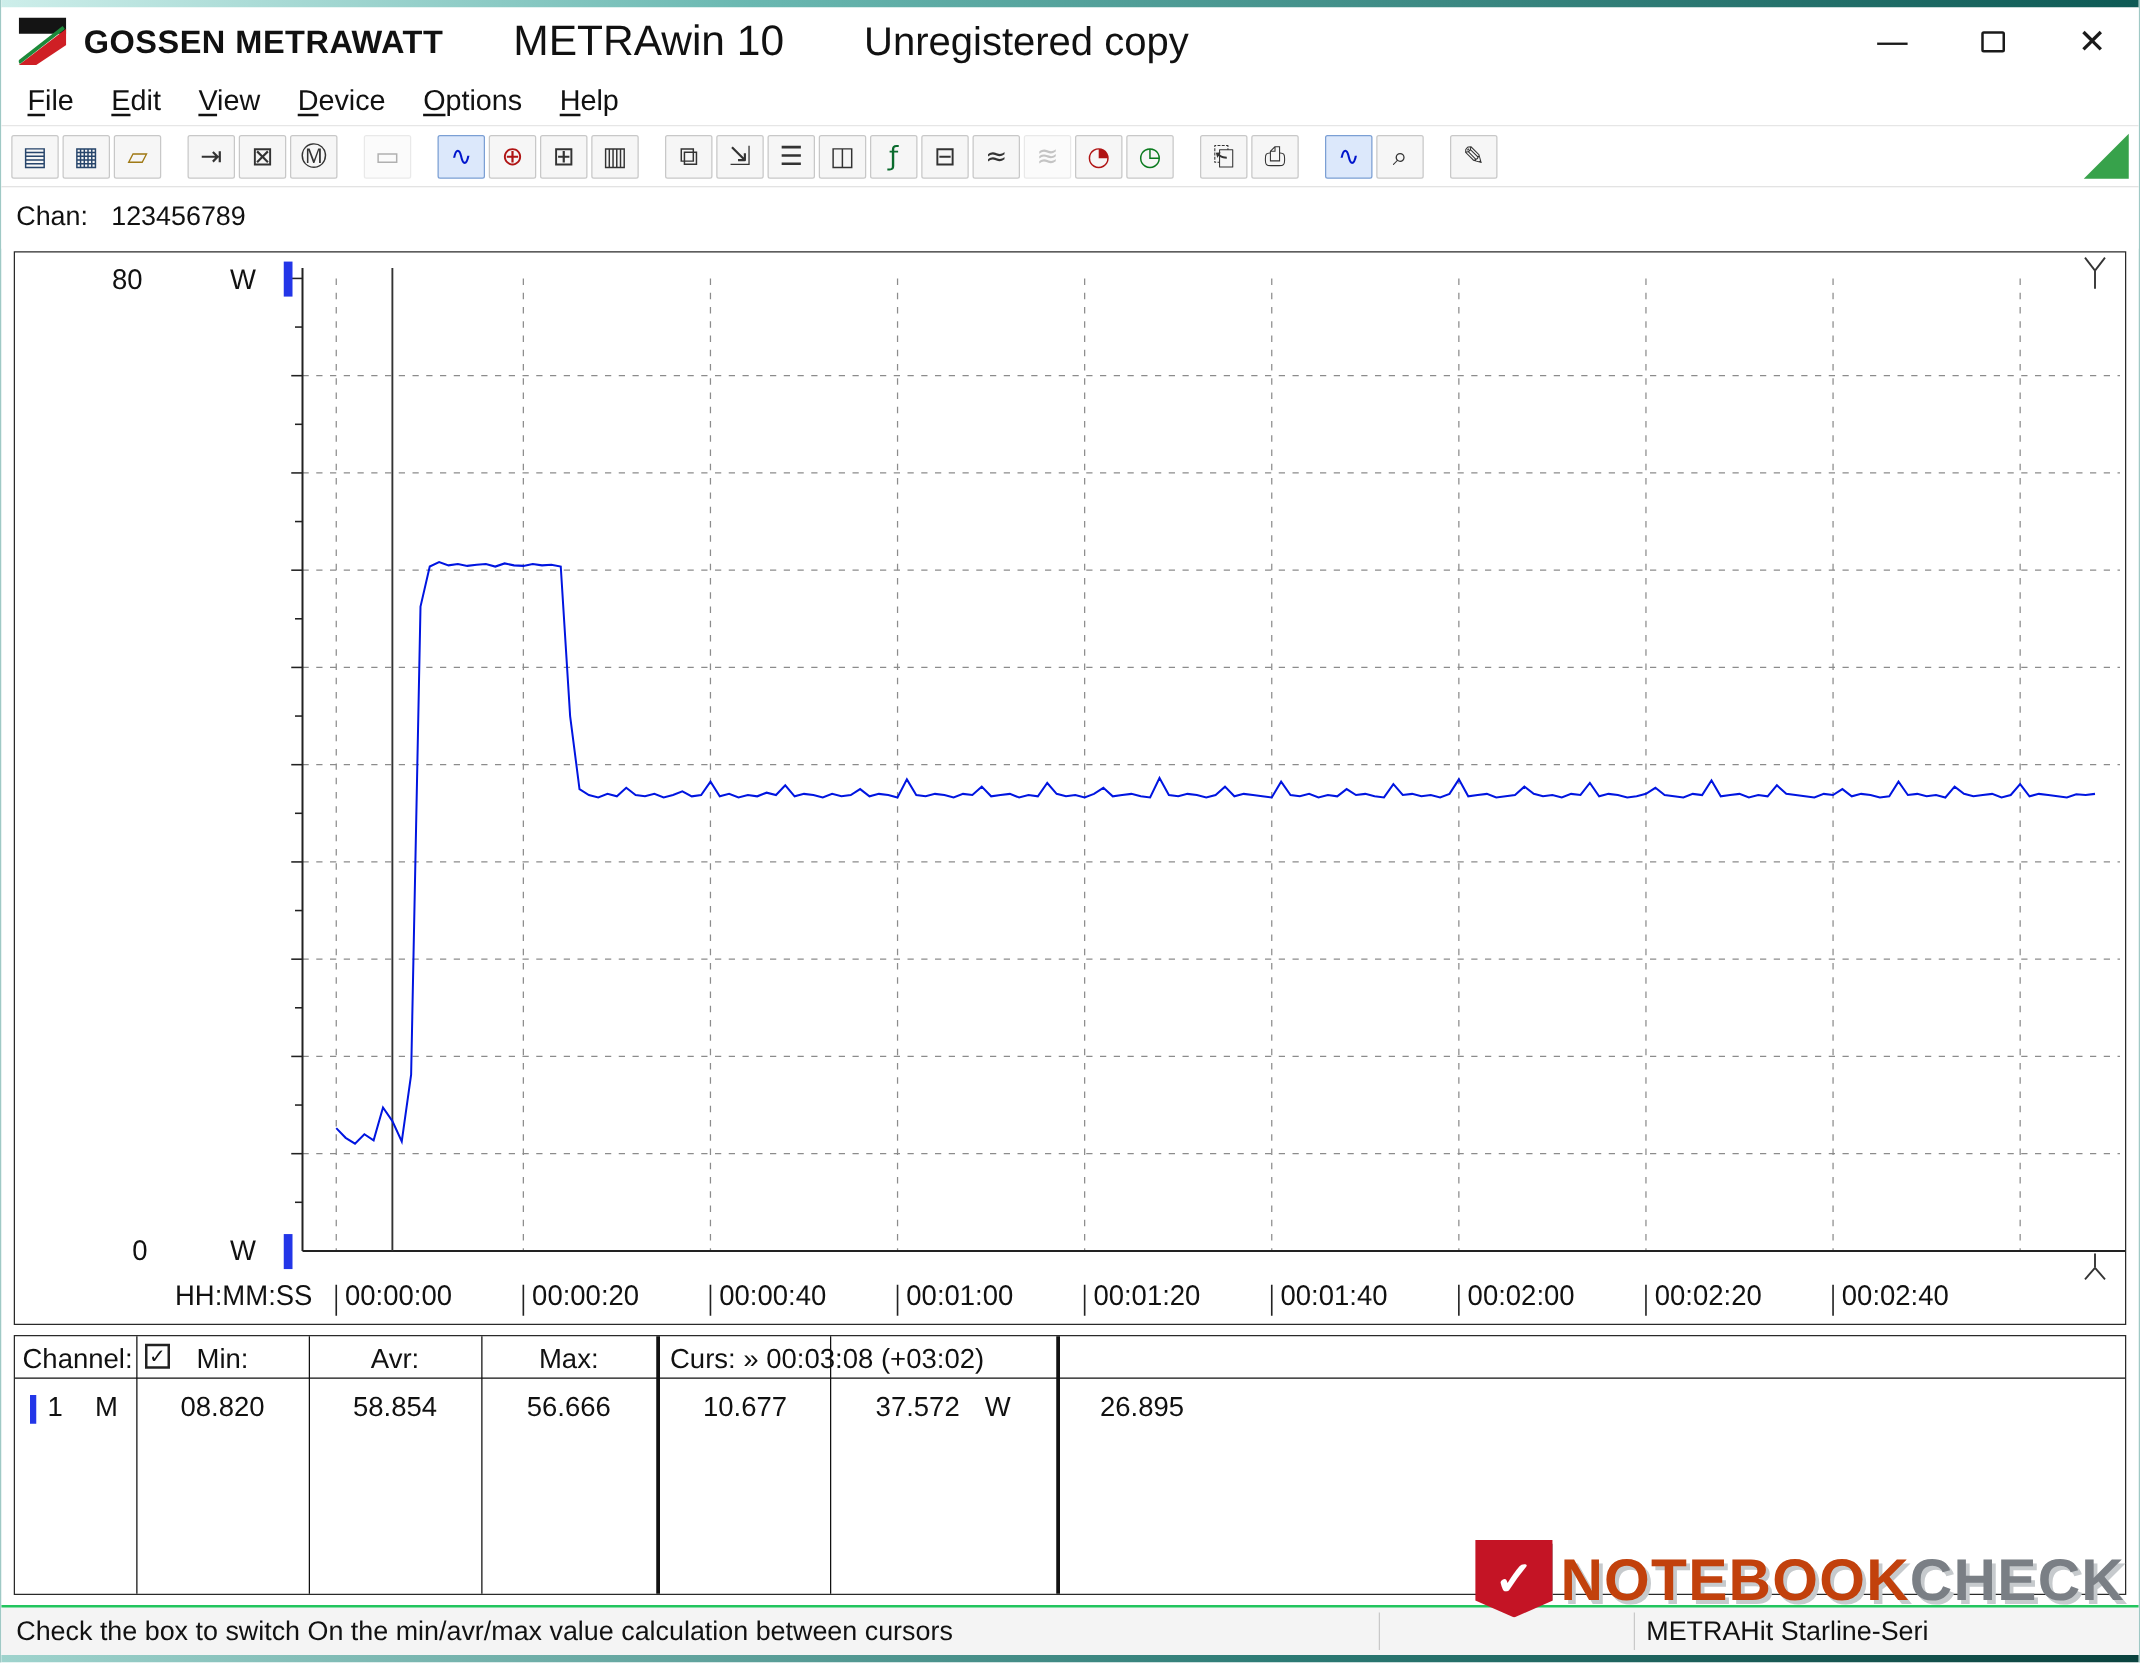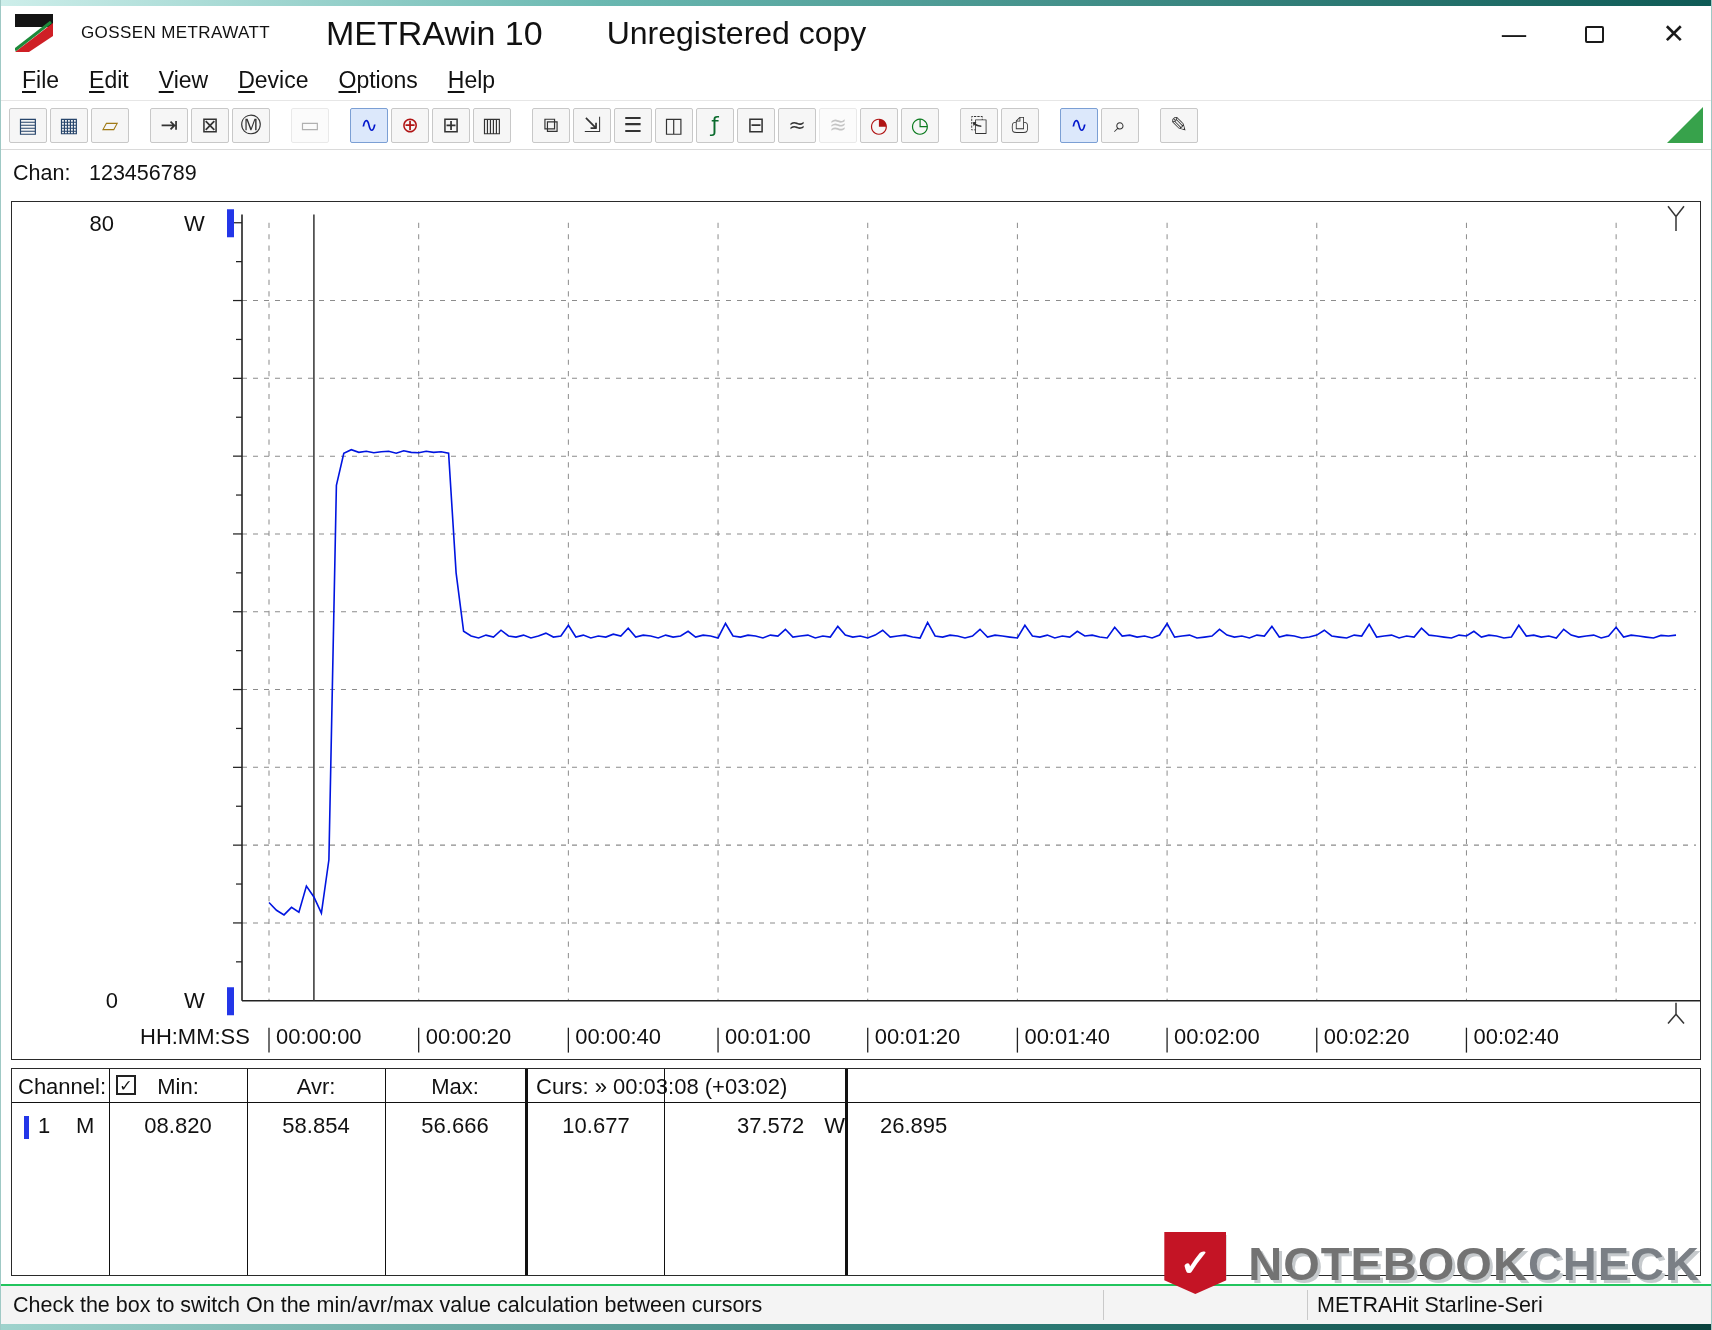--- a/index.html
+++ b/index.html
@@ -10,21 +10,21 @@
     display:flex; flex-direction:column;
     border-left:1px solid #9fc9c5; border-right:1px solid #9fc9c5;
   }
   .edge-strip { height:6px; flex:0 0 auto;
     background:linear-gradient(90deg,#cdeeea 0%, #6ab8b1 35%, #0e5a55 100%); }
   .edge-strip.bottom { background:linear-gradient(90deg,#9fd3cd 0%, #2c7a74 60%, #0a423e 100%); }
 
   
   .titlebar { height:54px; display:flex; align-items:center; padding:0 26px 0 14px; background:#fff; }
   .logo { width:38px; height:38px; flex:0 0 auto; }
-  .brand { font-size:17px; font-weight:400; letter-spacing:.4px; margin-left:28px; }
+  .brand { font-size:26px; font-weight:700; letter-spacing:.4px; margin-left:14px; }
   .app-name { font-size:34px; margin-left:56px; }
   .license { font-size:32px; margin-left:64px; }
   .win-controls { margin-left:auto; display:flex; align-items:center; gap:58px; }
   .win-btn { background:none; border:none; font-size:27px; line-height:1; color:#1a1a1a;
              font-family:"DejaVu Sans",sans-serif; cursor:default; }
   .max-shape { display:inline-block; width:19px; height:17px; border:2px solid #1a1a1a; border-radius:2px; }
 
   
   .menubar { height:40px; display:flex; align-items:center; padding-left:6px; background:#fff; }
   .menu-item { font-size:23px; padding:5px 15px; cursor:default; }
@@ -66,21 +66,21 @@
                position:relative; font-size:22px; background:#fff; }
   .sep { position:absolute; top:0; bottom:0; width:1px; background:#111; }
   .sep.thick { width:3px; }
   .hline { position:absolute; left:0; right:0; top:33px; height:1px; background:#111; }
   .dp-cell { position:absolute; top:5px; }
   .dp-val  { position:absolute; top:44px; }
   .c-min { left:97px;  width:138px; text-align:center; }
   .c-avr { left:235px; width:138px; text-align:center; }
   .c-max { left:373px; width:140px; text-align:center; }
   .c-cu1 { left:516px; width:136px; text-align:center; }
-  .c-cu2 { left:652px; width:181px; display:flex; justify-content:flex-end; gap:20px; }
+  .c-cu2 { left:652px; width:181px; display:flex; justify-content:center; gap:20px; }
   .c-dlt { left:868px; }
   .chk { position:absolute; left:104px; top:6px; width:20px; height:20px; border:2px solid #222;
          display:flex; align-items:center; justify-content:center; font-size:16px; background:#fff; cursor:default; }
   .chan-bar { position:absolute; left:12px; top:47px; width:5px; height:23px; background:#2336e8; }
 
   
   .statusbar { flex:0 0 auto; height:40px; margin-top:8px; background:#f4f4f4;
                border-top:2px solid #22c55e; display:flex; align-items:center;
                font-size:21.5px; position:relative; }
   .sb-msg { padding-left:12px; }
@@ -90,21 +90,21 @@
   
   .watermark { position:absolute; right:12px; bottom:36px; display:flex; align-items:center;
                gap:6px; z-index:10; }
   .wm-shield { width:62px; height:62px; background:#c41425;
                clip-path:polygon(50% 100%, 0 78%, 0 0, 100% 0, 100% 78%);
                display:flex; align-items:center; justify-content:center;
                color:#fff; font-size:38px; font-weight:bold;
                filter:drop-shadow(4px 3px 0 #9a9a9a); }
   .wm-text { font-size:47px; font-weight:bold; letter-spacing:1px;
              text-shadow:3px 3px 0 #c6cacd; white-space:nowrap; }
-  .wm-red  { color:#737373;margin-left:16px; }
+  .wm-red  { color:#c2410c; }
   .wm-gray { color:#7a7f85; }
 </style>
 </head>
 <body>
 
 <div class="edge-strip"></div>
 
 <div class="titlebar">
   <svg class="logo" viewBox="0 0 38 38">
     <rect x="0" y="0" width="38" height="38" fill="#ffffff"></rect>

